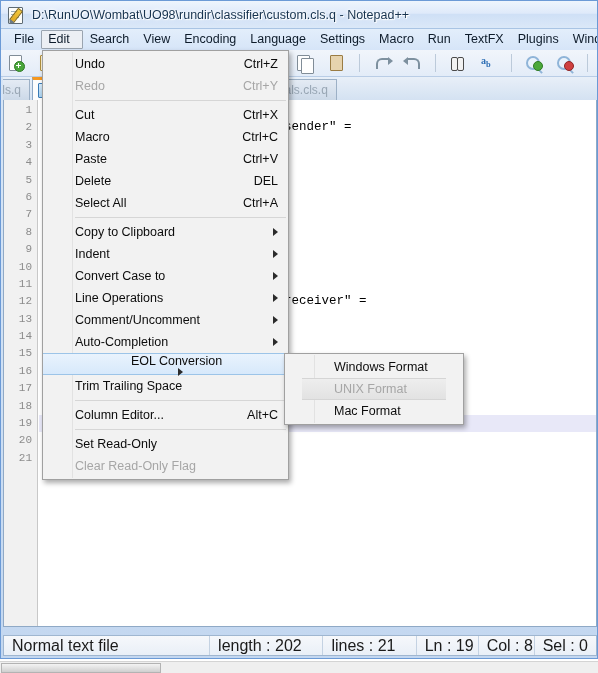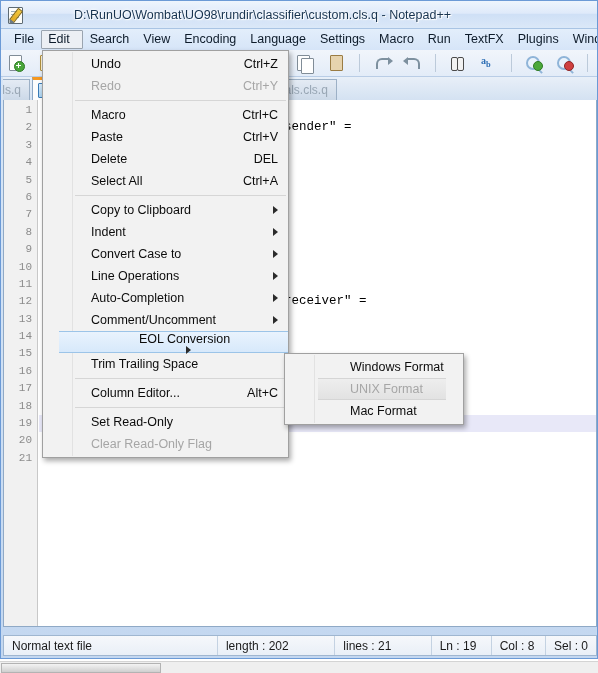--- a/index.html
+++ b/index.html
@@ -75,21 +75,20 @@
     width: 0; height: 0;
     border-left: 3px solid transparent;
     border-right: 3px solid transparent;
     border-top: 4px solid #6d7b86;
   }
   #title-text {
     color: #17334f;
     font-size: 12.5px;
     text-shadow: 0 0 3px #ffffff, 0 0 5px #ffffff, 1px 1px 0 #ffffff;
     white-space: nowrap;
-    margin-left: 42px;
   }
 
   
   #menu-bar {
     position: absolute;
     left: 0; top: 28px;
     width: 100%;
     height: 21px;
     box-sizing: border-box;
     display: flex;
@@ -406,21 +405,20 @@
     height: 22px;
     display: flex;
     align-items: center;
     padding-left: 32px;
     padding-right: 10px;
     font-size: 12.5px;
     color: #0c0c0c;
     cursor: default;
     box-sizing: border-box;
     z-index: 2;
-    margin-left: 16px;
   }
   .mi.disabled { color: #a6a6a6; }
   .mi.hl {
     background: linear-gradient(to bottom, #e9f3fd, #d7e9fb);
     border: 1px solid #9cc4e8;
     border-left: none; border-right: none; flex-direction: column;
   }
   .mi .label { flex: 1 1 auto; white-space: nowrap; }
   .mi .accel {
     color: #0c0c0c;
@@ -473,21 +471,21 @@
   #status-bar {
     position: absolute;
     left: 2px; bottom: 2px;
     width: 594px;
     height: 21px;
     background: linear-gradient(to bottom, #f6f8fb, #e9eff7);
     border: 1px solid #9fb6d0;
     box-sizing: border-box;
     display: flex;
     align-items: center;
-    font-size: 12px;
+    font-size: 16px;
     color: #1a1a1a;
   }
   .sb-cell {
     padding: 0 8px;
     height: 100%;
     display: flex;
     align-items: center;
     white-space: nowrap;
     box-sizing: border-box;
   }
@@ -702,20 +700,24 @@
   <div class="mi">
         <span class="label">Undo</span>
         <span class="accel">Ctrl+Z</span>
       </div>
       <div class="mi disabled">
         <span class="label">Redo</span>
         <span class="accel">Ctrl+Y</span>
       </div>
       <div class="msep"></div>
       <div class="mi">
+        <span class="label">Cut</span>
+        <span class="accel">Ctrl+X</span>
+      </div>
+      <div class="mi">
         <span class="label">Macro</span>
         <span class="accel">Ctrl+C</span>
       </div>
       <div class="mi">
         <span class="label">Paste</span>
         <span class="accel">Ctrl+V</span>
       </div>
       <div class="mi">
         <span class="label">Delete</span>
         <span class="accel">DEL</span>
@@ -735,25 +737,25 @@
       </div>
       <div class="mi">
         <span class="label">Convert Case to</span>
         <span class="sub-arrow"></span>
       </div>
       <div class="mi">
         <span class="label">Line Operations</span>
         <span class="sub-arrow"></span>
       </div>
       <div class="mi">
+        <span class="label">Comment/Uncomment</span>
+        <span class="sub-arrow"></span>
+      </div>
+      <div class="mi">
         <span class="label">Auto-Completion</span>
-        <span class="sub-arrow"></span>
-      </div>
-      <div class="mi">
-        <span class="label">Comment/Uncomment</span>
         <span class="sub-arrow"></span>
       </div>
       <div class="mi hl">
         <span class="label">EOL Conversion</span>
         <span class="sub-arrow"></span>
       </div>
       <div class="mi">
         <span class="label">Trim Trailing Space</span>
       </div>
       <div class="msep"></div>

